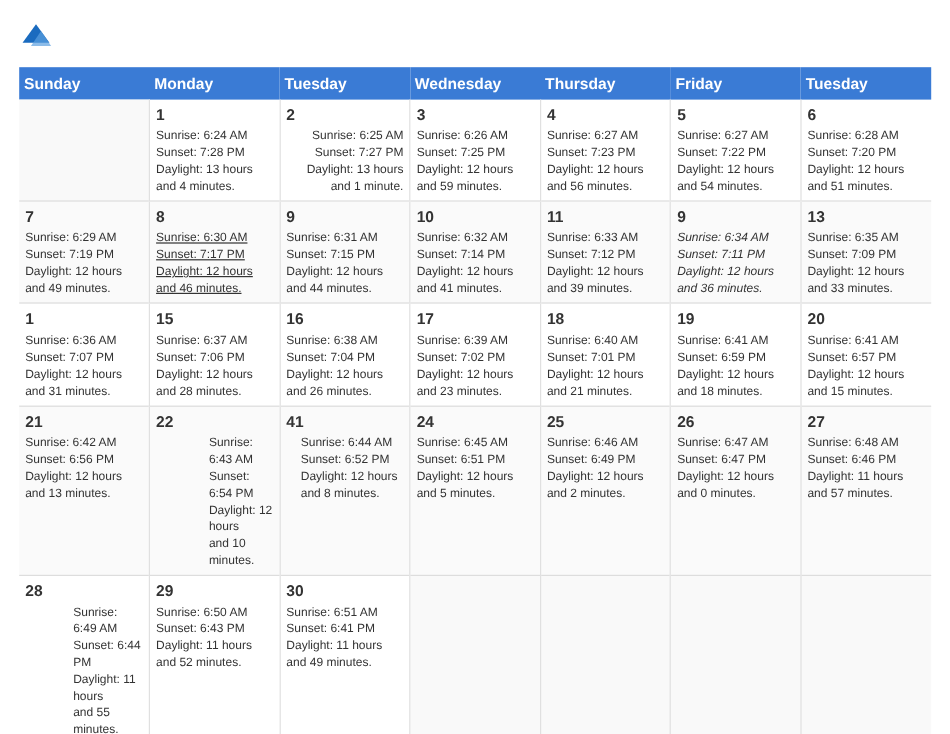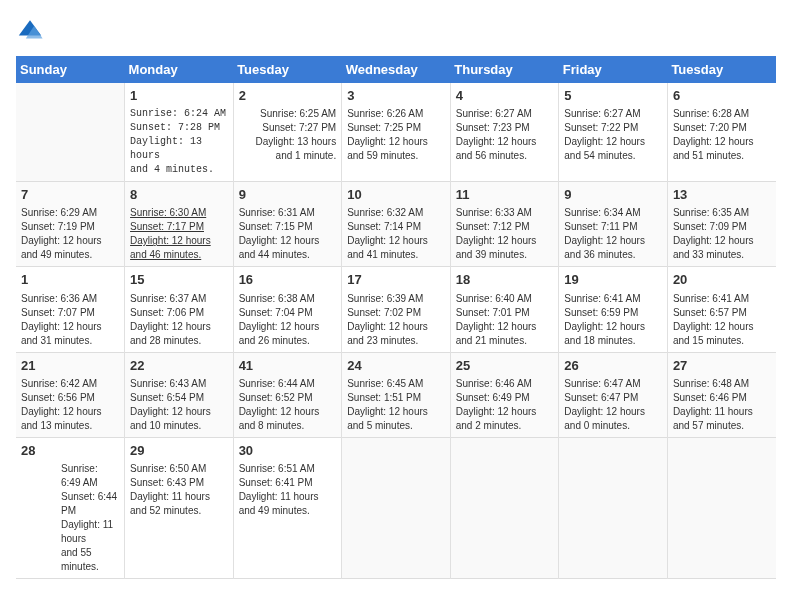--- a/index.html
+++ b/index.html
@@ -123,21 +123,21 @@
         <th>Thursday</th>
         <th>Friday</th>
         <th>Tuesday</th>
       </tr>
   </thead>
   <tbody>
   <tr>
         <td class="empty-cell"></td>
         <td>
           <span class="day-number">1</span>
-          <div class="day-info" style="white-space: pre-line; font-family: Liberation Mono, monospace;">Sunrise: 6:24 AM
+          <div class="day-info" style="white-space: pre-line;">Sunrise: 6:24 AM
 Sunset: 7:28 PM
 Daylight: 13 hours
 and 4 minutes.</div>
         </td>
         <td>
           <span class="day-number">2</span>
           <div class="day-info" style="white-space: pre-line; text-align: right;">Sunrise: 6:25 AM
 Sunset: 7:27 PM
 Daylight: 13 hours
 and 1 minute.</div>
@@ -202,21 +202,21 @@
         </td>
         <td>
           <span class="day-number">11</span>
           <div class="day-info" style="white-space: pre-line;">Sunrise: 6:33 AM
 Sunset: 7:12 PM
 Daylight: 12 hours
 and 39 minutes.</div>
         </td>
         <td>
           <span class="day-number">9</span>
-          <div class="day-info" style="white-space: pre-line;">Sunrise: 6:34 AM
+          <div class="day-info" style="white-space: pre-line; font-style: italic;">Sunrise: 6:34 AM
 Sunset: 7:11 PM
 Daylight: 12 hours
 and 36 minutes.</div>
         </td>
         <td>
           <span class="day-number">13</span>
           <div class="day-info" style="white-space: pre-line;">Sunrise: 6:35 AM
 Sunset: 7:09 PM
 Daylight: 12 hours
 and 33 minutes.</div>
@@ -276,36 +276,36 @@
       <tr>
         <td>
           <span class="day-number">21</span>
           <div class="day-info" style="white-space: pre-line;">Sunrise: 6:42 AM
 Sunset: 6:56 PM
 Daylight: 12 hours
 and 13 minutes.</div>
         </td>
         <td>
           <span class="day-number">22</span>
-          <div class="day-info" style="white-space: pre-line;">Sunrise: 6:43 AM
+          <div class="day-info" style="white-space: pre-line; margin-left: 44px;">Sunrise: 6:43 AM
 Sunset: 6:54 PM
 Daylight: 12 hours
 and 10 minutes.</div>
         </td>
         <td>
           <span class="day-number">41</span>
-          <div class="day-info" style="white-space: pre-line;">Sunrise: 6:44 AM
+          <div class="day-info" style="white-space: pre-line; margin-left: 12px;">Sunrise: 6:44 AM
 Sunset: 6:52 PM
 Daylight: 12 hours
 and 8 minutes.</div>
         </td>
         <td>
           <span class="day-number">24</span>
           <div class="day-info" style="white-space: pre-line;">Sunrise: 6:45 AM
-Sunset: 1:51 PM
+Sunset: 6:51 PM
 Daylight: 12 hours
 and 5 minutes.</div>
         </td>
         <td>
           <span class="day-number">25</span>
           <div class="day-info" style="white-space: pre-line;">Sunrise: 6:46 AM
 Sunset: 6:49 PM
 Daylight: 12 hours
 and 2 minutes.</div>
         </td>

